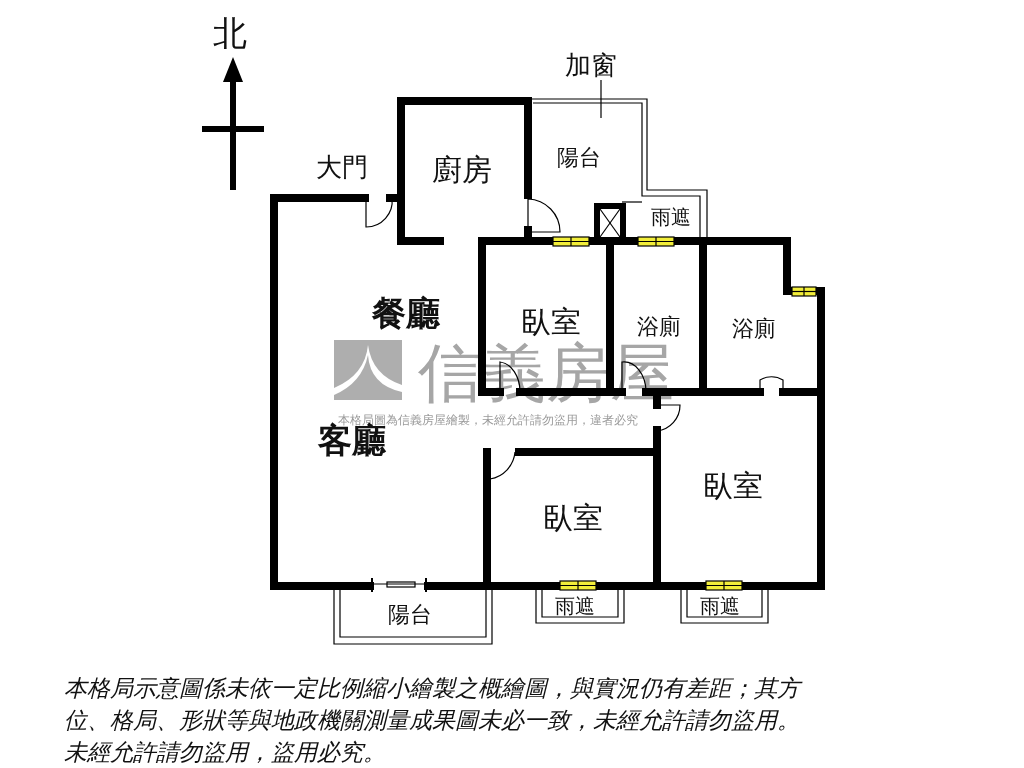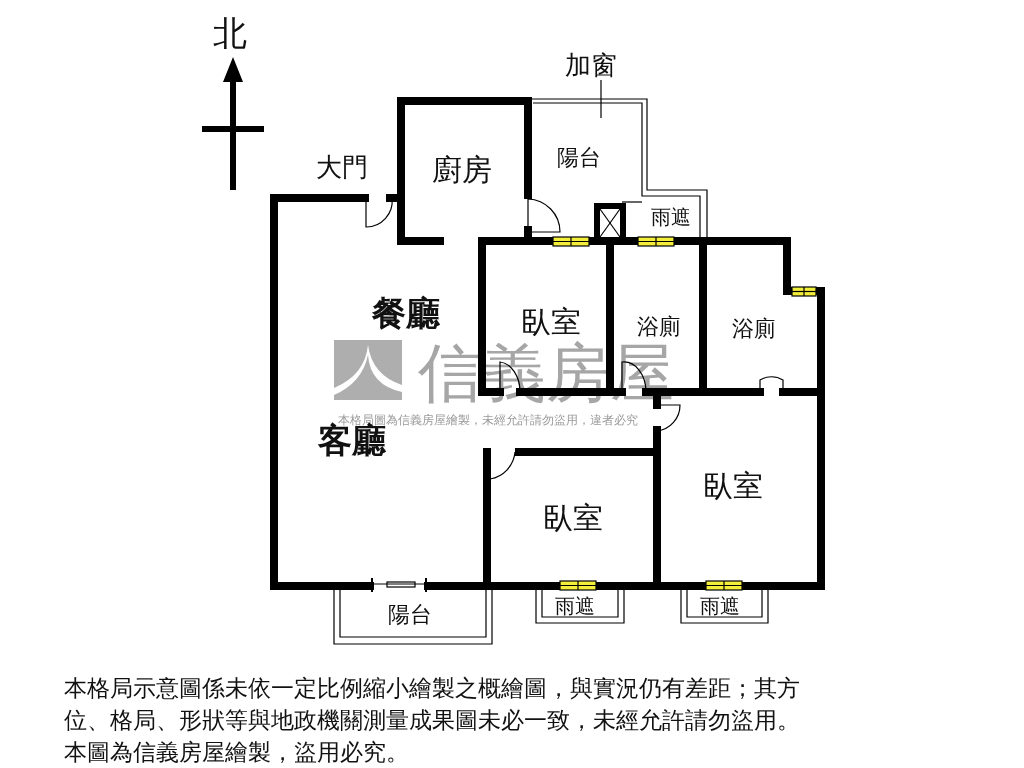--- a/index.html
+++ b/index.html
@@ -1,20 +1,20 @@
 <!DOCTYPE html>
 <html><head>
 <meta charset="utf-8">
 <style>
   html, body { margin:0; padding:0; background:#ffffff; }
   body { width:1024px; height:768px; position:relative; overflow:hidden; font-family:"DejaVu Sans","Liberation Sans",sans-serif; }
   #plan { position:absolute; left:0; top:0; width:1024px; height:768px; }
   .lbl { font-family:"DejaVu Sans","Liberation Sans",sans-serif; fill:#111; }
   .disclaimer { position:absolute; left:64px; top:672px; width:920px; font-size:23px; line-height:32px; color:#111; font-family:"DejaVu Sans","Liberation Sans",sans-serif; }
-  .disclaimer div { white-space:nowrap; }
+  .disclaimer div { white-space:nowrap;font-style:italic; }
 </style>
 </head>
 <body>
 
 <svg id="plan" viewBox="0 0 1024 768" xmlns="http://www.w3.org/2000/svg">
 
   <g>
     <line x1="233" y1="190" x2="233" y2="75" stroke="#000" stroke-width="6"></line>
     <polygon points="233,57 223,82 243,82" fill="#000"></polygon>
     <line x1="202" y1="129" x2="264" y2="129" stroke="#000" stroke-width="6"></line>
@@ -140,14 +140,14 @@
   <text class="lbl" x="703" y="496" font-size="30">臥室</text>
   <text class="lbl" x="543" y="528" font-size="30">臥室</text>
   <text class="lbl" x="388" y="622" font-size="22">陽台</text>
   <text class="lbl" x="555" y="613" font-size="20">雨遮</text>
   <text class="lbl" x="700" y="613" font-size="20">雨遮</text>
 </svg>
 
 <div class="disclaimer">
   <div>本格局示意圖係未依一定比例縮小繪製之概繪圖，與實況仍有差距；其方</div>
   <div>位、格局、形狀等與地政機關測量成果圖未必一致，未經允許請勿盜用。</div>
-  <div>本圖為信義房屋繪製，盜用必究。</div>
+  <div>未經允許請勿盜用，盜用必究。</div>
 </div>
 
 </body></html>

